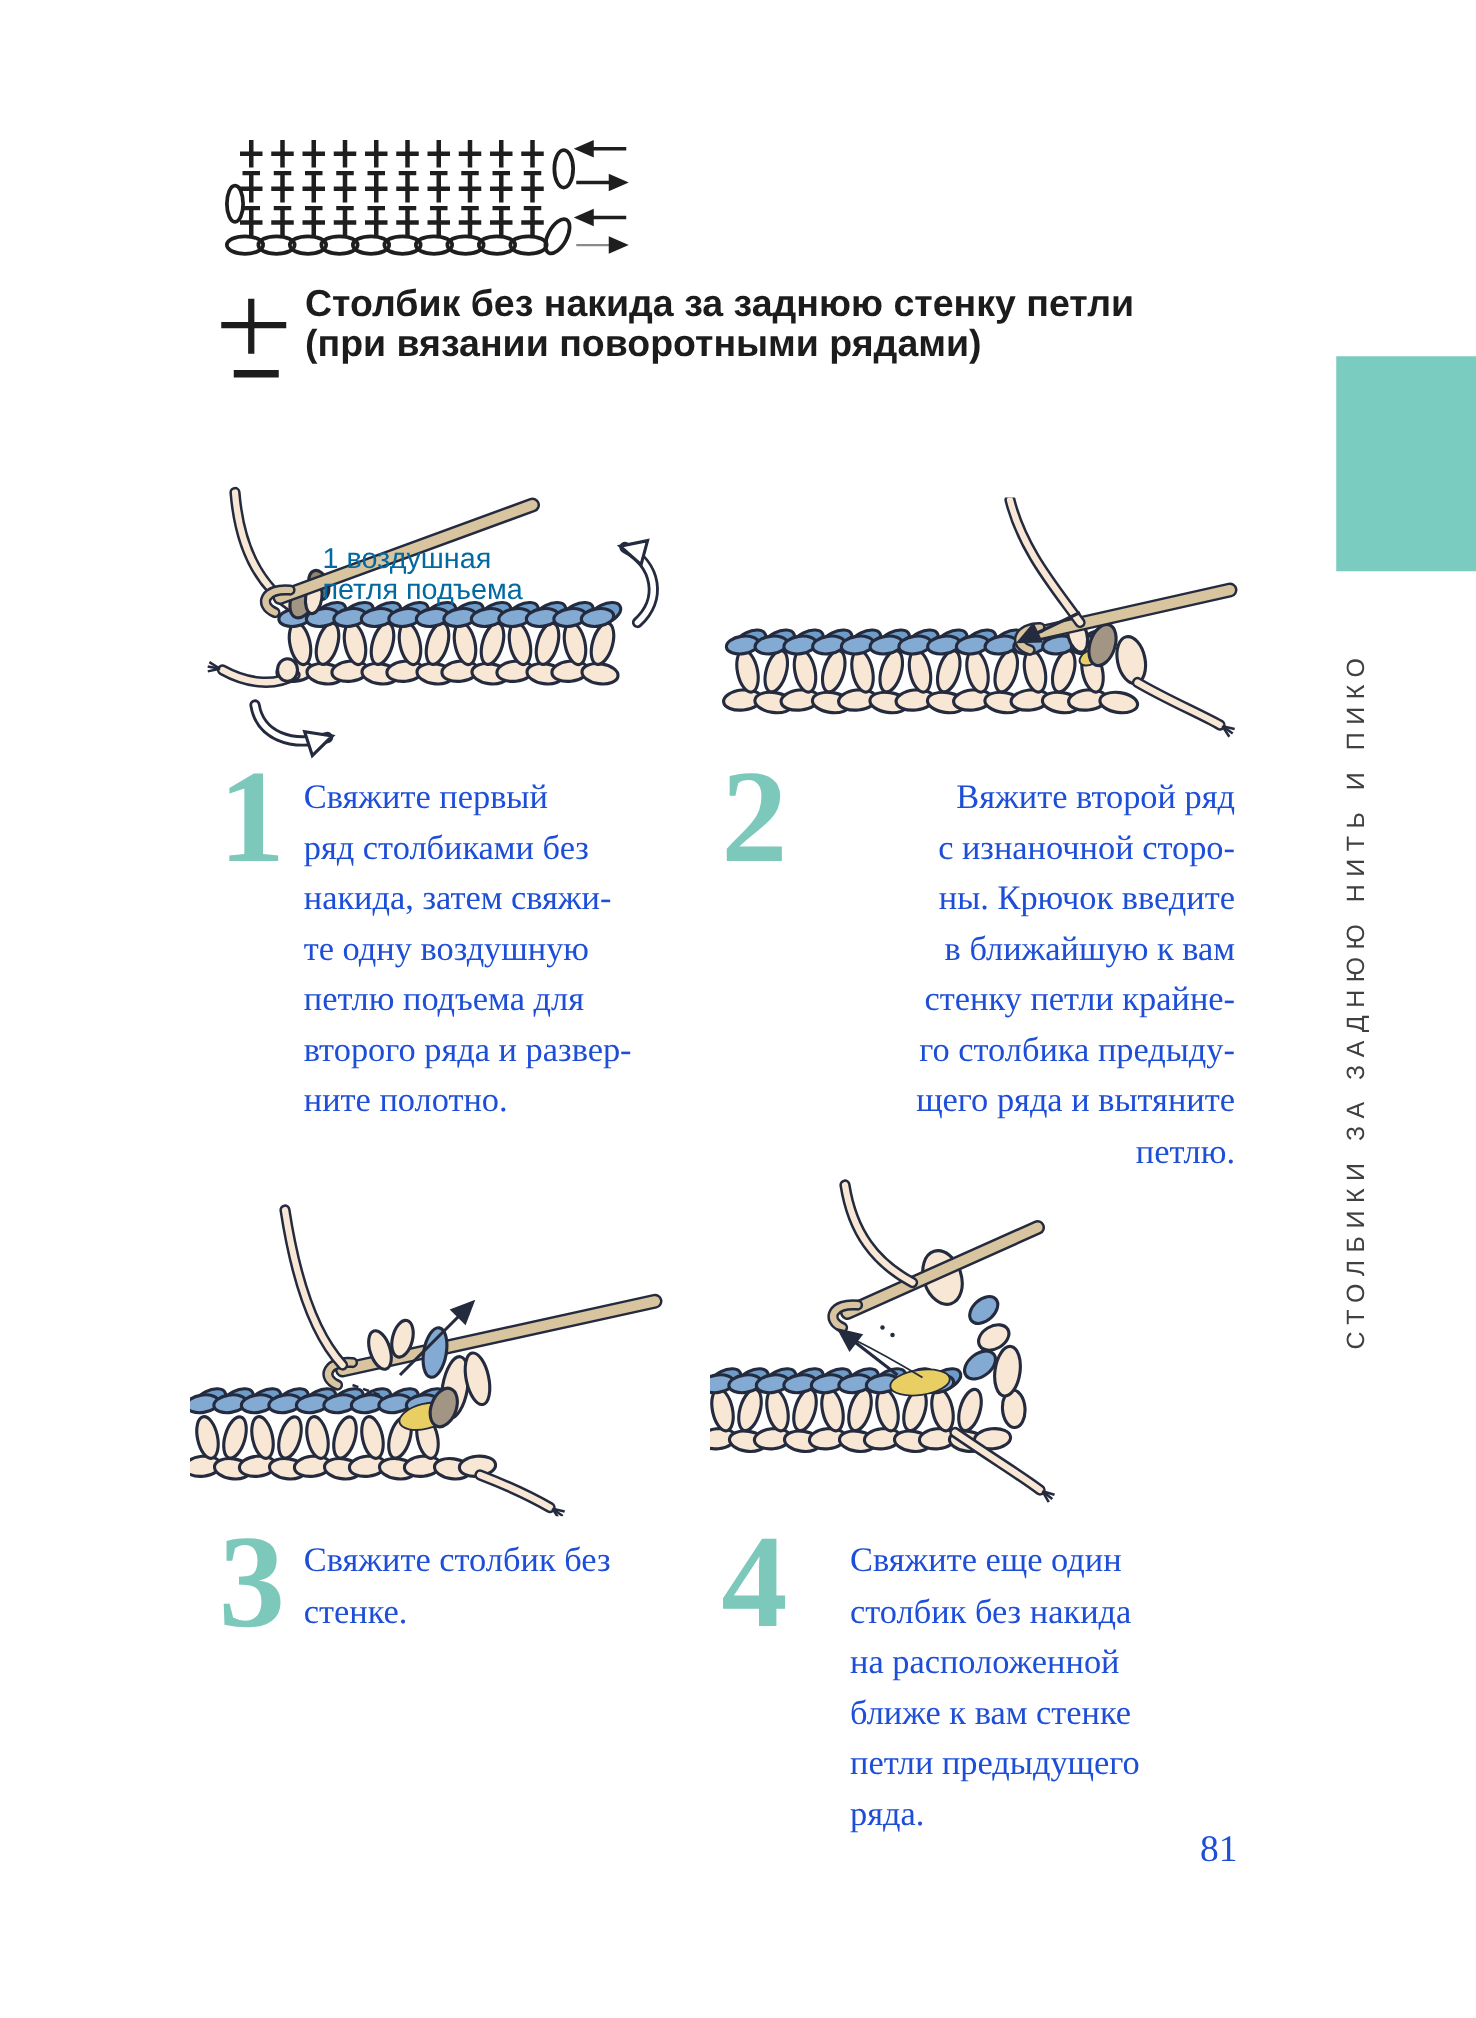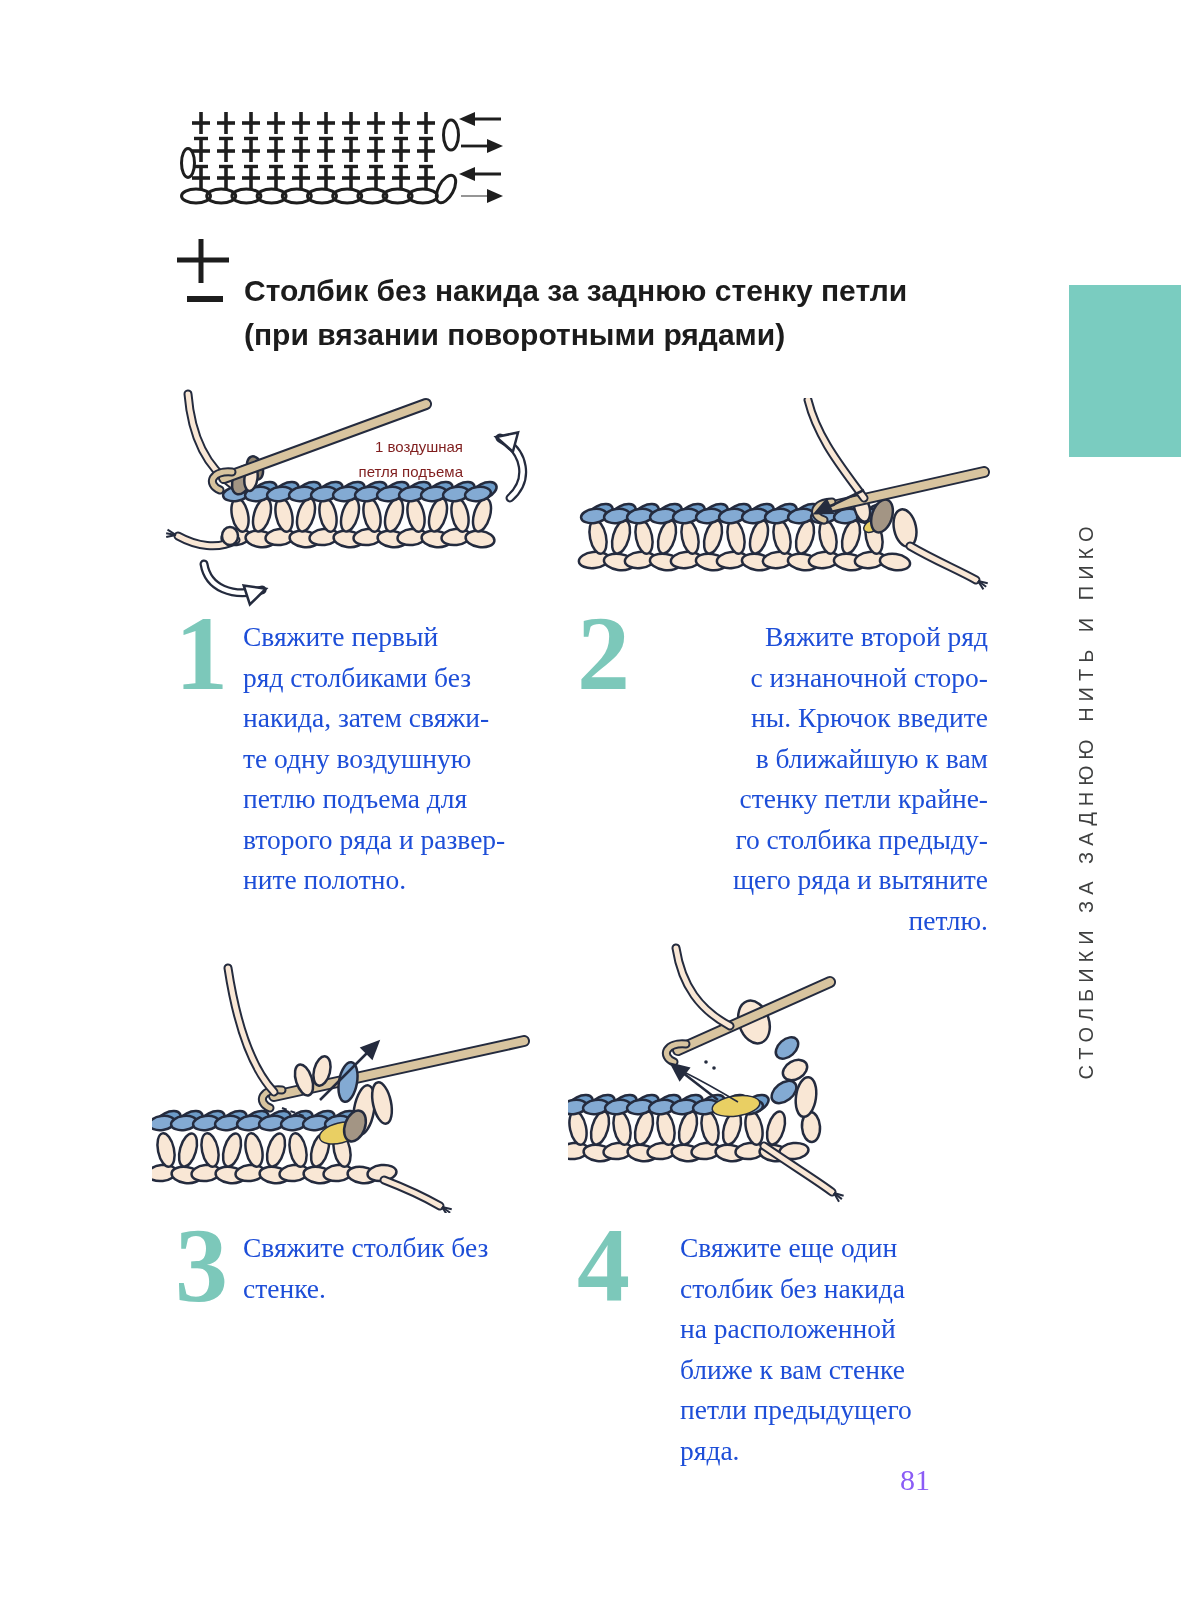--- a/index.html
+++ b/index.html
@@ -3,40 +3,40 @@
 <meta charset="utf-8">
 <style>
   html,body{margin:0;padding:0;}
   body{
     width:1181px;height:1614px;position:relative;background:#ffffff;
     font-family:"Liberation Serif",serif;overflow:hidden;
   }
   .abs{position:absolute;}
   .title{
     font-family:"Liberation Sans",sans-serif;font-weight:700;
-    font-size:30px;line-height:44px;color:#1c1c1c;white-space:pre-line;margin-top:41px;
+    font-size:30px;line-height:32px;color:#1c1c1c;white-space:pre-line;
   }
   .step-num{
     font-family:"Liberation Serif",serif;font-weight:700;
     font-size:106px;line-height:92px;color:var(--accent);
   }
   .step-text{
     font-size:27.5px;line-height:40.5px;color:#1d4ed8;white-space:pre-line;
   }
   .caption{
-    font-family:"Liberation Sans",sans-serif;font-size:15px;line-height:25px;
-    color:#7f1d1d;text-align:right;white-space:pre-line;
+    font-family:"Liberation Sans",sans-serif;font-size:23px;line-height:25px;
+    color:#0369a1;text-align:left;white-space:pre-line;
   }
   .panel{background:var(--panel);}
   .sidebar-label{
     font-family:"Liberation Sans",sans-serif;font-weight:300;font-size:20px;
     letter-spacing:6px;color:#3f4040;white-space:nowrap;
     transform:translate(-50%,-50%) rotate(-90deg);
   }
-  .page-num{font-size:30px;color:#8b5cf6;text-align:left;}
+  .page-num{font-size:30px;color:#1d4ed8;text-align:right;}
   svg{display:block;}
 </style>
 </head>
 <body style="--accent: #7cc8ba; --panel: #7accc0; --outline: #242b3e; --chart-ink: #1e1e1e; --yarn: #f9e7d5; --blue: #83aad3; --blue-dark: #6d9cc9; --hook: #d8c49f; --gray-loop: #a39584; --gray-loop-dark: #90836f; --highlight: #e9cf63;">
 
 <svg class="abs" style="left:163px;top:90px;" width="348" height="128" viewBox="0 0 348 128">
   <g id="chart-g">
       <g>
         <line x1="29" y1="33" x2="47" y2="33" stroke="#1e1e1e" stroke-width="3.6"></line>
         <line x1="38" y1="22" x2="38" y2="44" stroke="#1e1e1e" stroke-width="3.6"></line>

